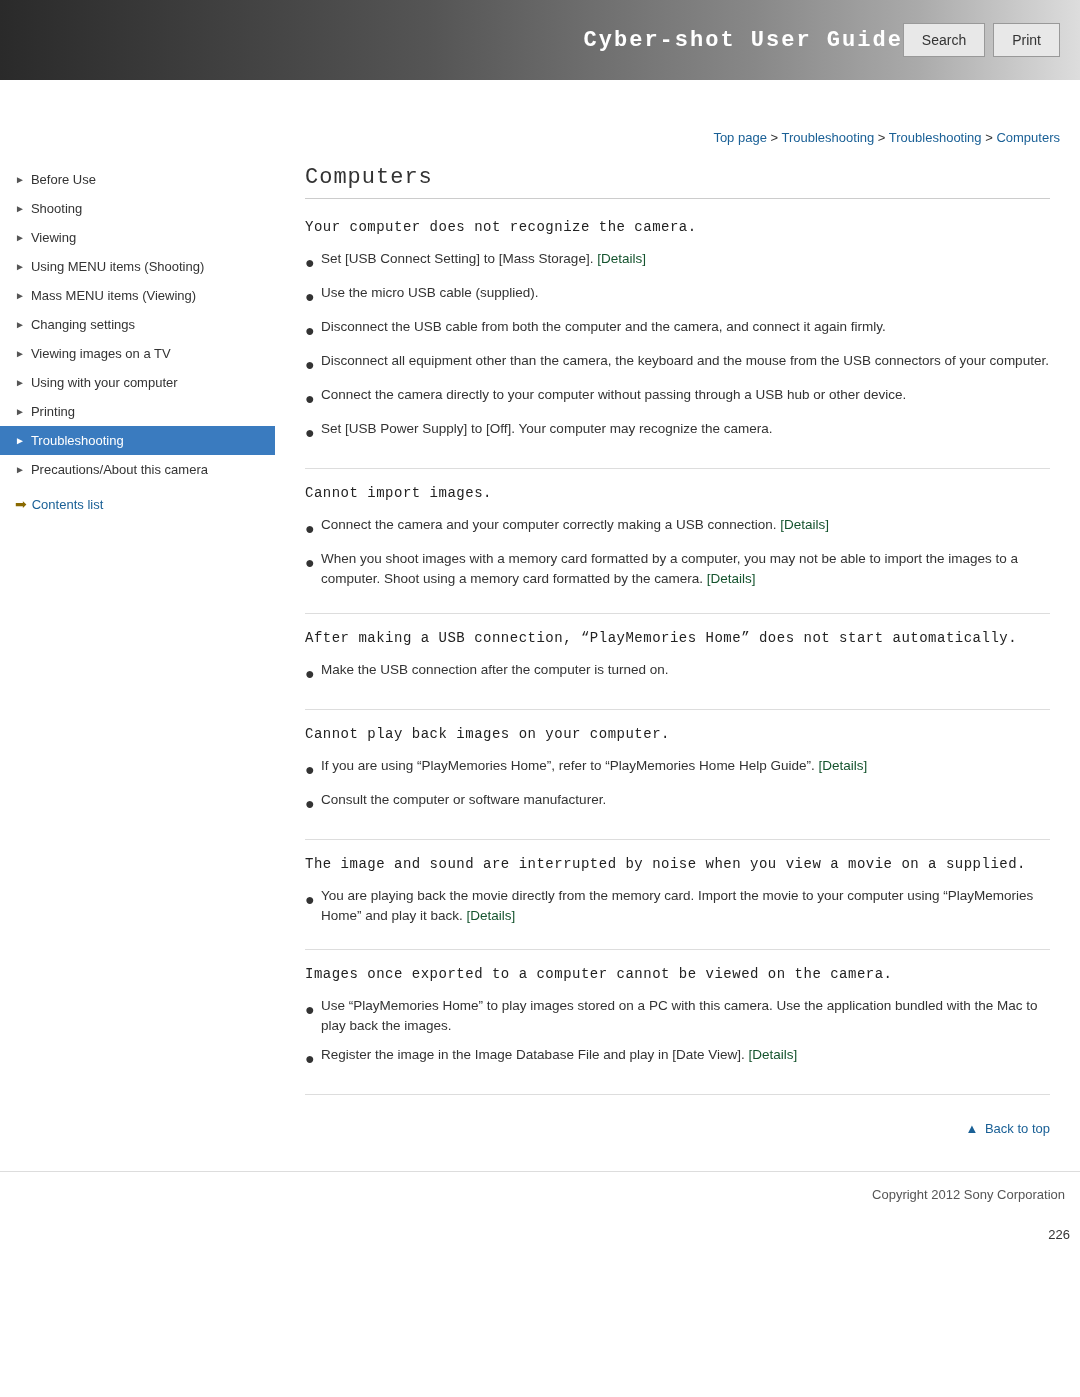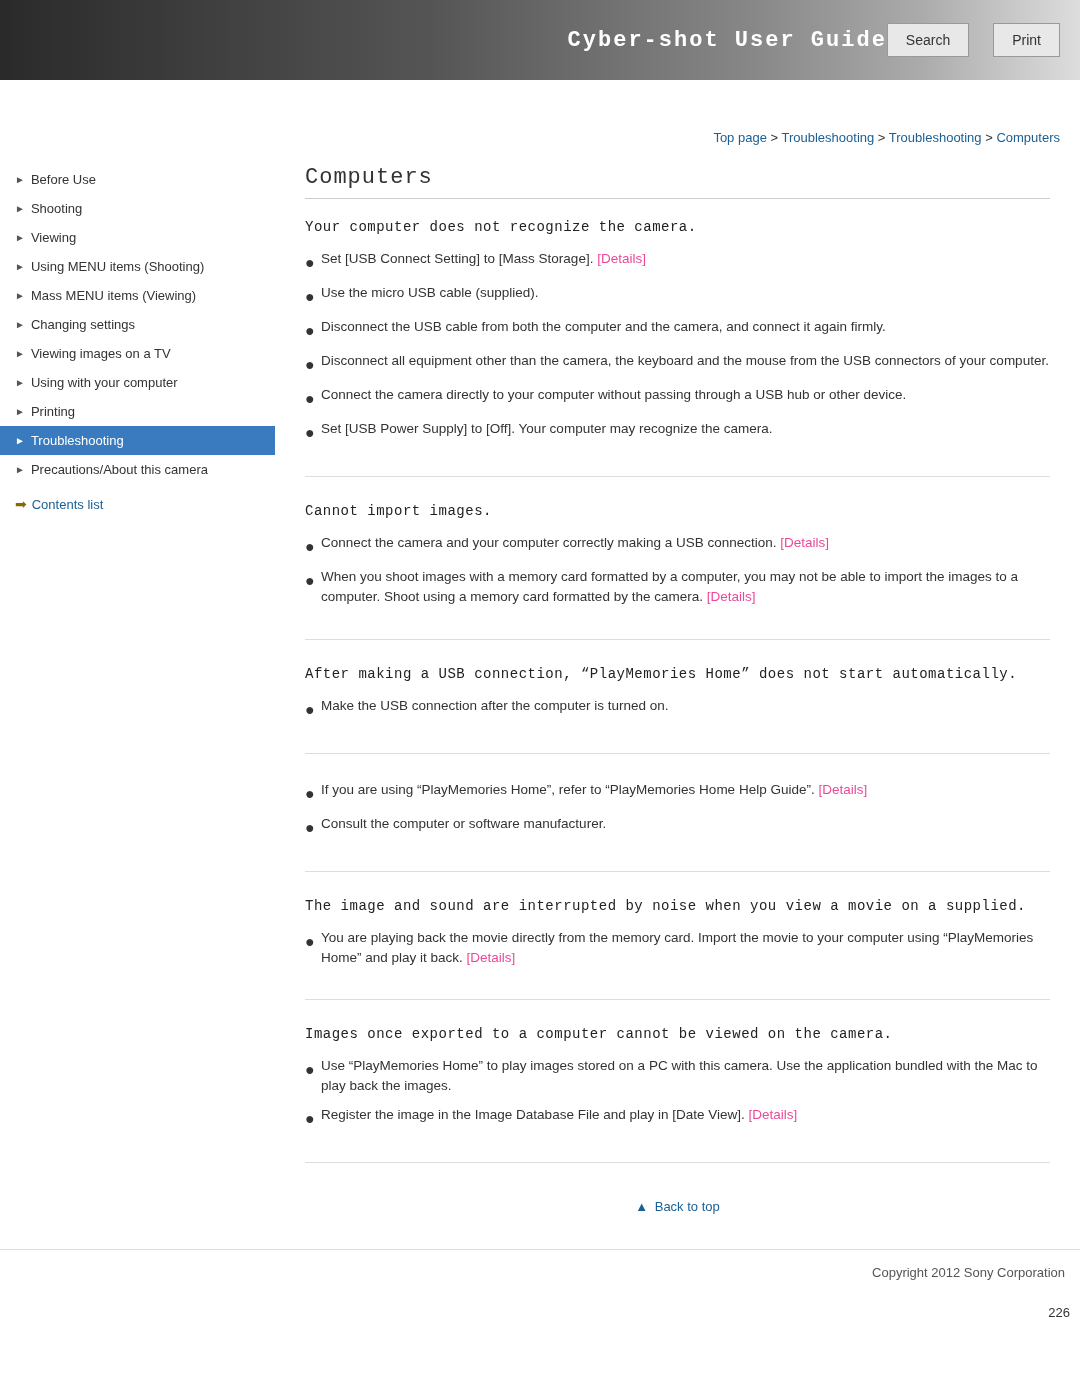--- a/index.html
+++ b/index.html
@@ -22,21 +22,21 @@
     }
     .header-title {
       font-family: 'Courier New', monospace;
       font-size: 22px;
       color: #fff;
       letter-spacing: 2px;
       font-weight: bold;
     }
     .header-buttons {
       display: flex;
-      gap: 24px;
+      gap: 8px;
     }
     .header-btn {
       background: #e8e8e8;
       border: 1px solid #999;
       padding: 8px 18px;
       font-size: 14px;
       cursor: pointer;
       color: #333;
     }
 
@@ -112,22 +112,22 @@
       font-size: 22px;
       font-weight: normal;
       letter-spacing: 1px;
       margin-bottom: 20px;
       padding-bottom: 8px;
       border-bottom: 1px solid #ccc;
       font-family: 'Courier New', monospace;
     }
 
     .section {
-      margin-bottom: 26px;
-      padding-bottom: 23px;
+      margin-bottom: 16px;
+      padding-bottom: 15px;
       border-bottom: 1px solid #ddd;
     }
     .section:last-of-type { border-bottom: none; }
 
     .section-heading {
       font-size: 14px;
       font-weight: normal;
       font-family: 'Courier New', monospace;
       letter-spacing: 0.5px;
       margin-bottom: 14px;
@@ -147,28 +147,28 @@
       line-height: 1.5;
     }
     .bullet-dot {
       min-width: 16px;
       margin-top: 2px;
       font-size: 16px;
       color: #333;
     }
     .bullet-text { flex: 1; }
     .link {
-      color: #ec4899;
+      color: #14532d;
       text-decoration: none;
       cursor: pointer;
     }
 
     
     .back-to-top {
-      text-align: center;
+      text-align: right;
       padding: 10px 0 5px 0;
       font-size: 13px;
     }
     .back-to-top a {
       color: #1a6096;
       text-decoration: none;
     }
     .triangle-up {
       color: #1a6096;
       margin-right: 3px;
@@ -316,20 +316,21 @@
       <h2 class="section-heading">After making a USB connection, “PlayMemories Home” does not start automatically.</h2>
       <ul class="bullet-list">
         <li>
           <span class="bullet-dot">●</span>
           <span class="bullet-text">Make the USB connection after the computer is turned on.</span>
         </li>
       </ul>
     </div>
 
     <div class="section">
+      <h2 class="section-heading">Cannot play back images on your computer.</h2>
       <ul class="bullet-list">
         <li>
           <span class="bullet-dot">●</span>
           <span class="bullet-text">If you are using “PlayMemories Home”, refer to “PlayMemories Home Help Guide”. <a class="link" href="#">[Details]</a></span>
         </li>
         <li>
           <span class="bullet-dot">●</span>
           <span class="bullet-text">Consult the computer or software manufacturer.</span>
         </li>
       </ul>

